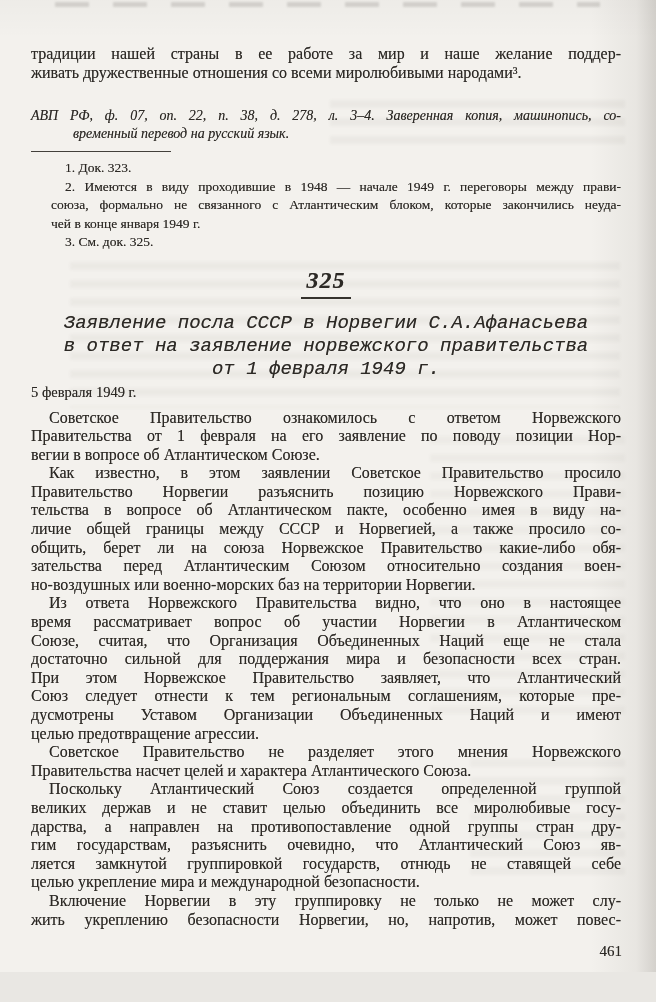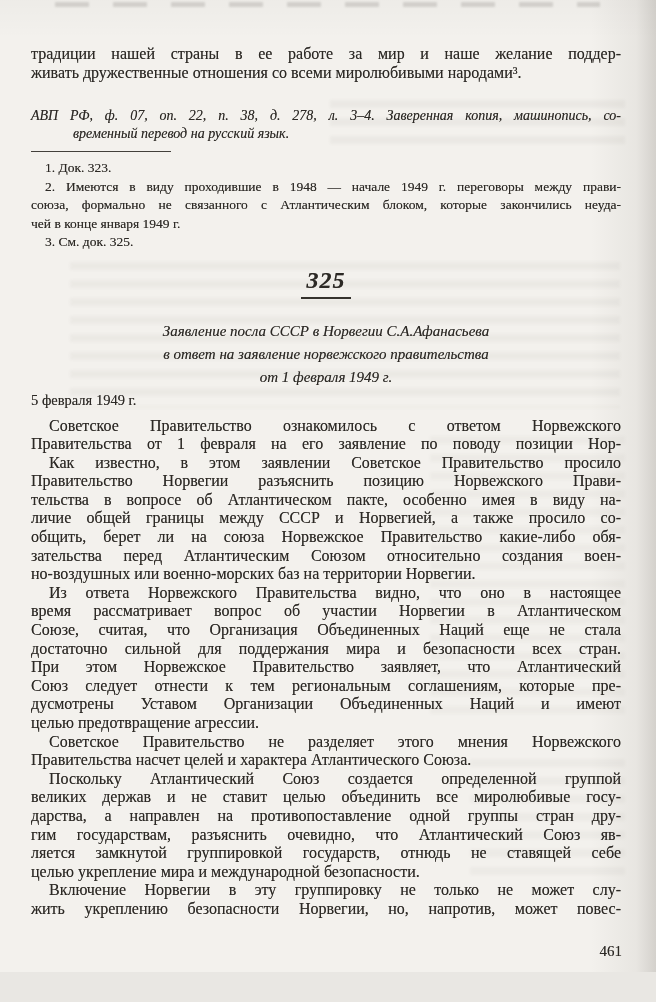--- a/index.html
+++ b/index.html
@@ -42,44 +42,44 @@
   .archival .ln-last { text-indent: 42px; }
 
   .fn-rule {
     margin-top: 8px;
     width: 140px; height: 1px;
     background: #43403b;
   }
   
   .footnotes {
     margin-top: 7px;
-    font-size: 13.5px; line-height: 18.5px;
+    font-size: 13.5px; line-height: 18.5px; margin-left: 20px;
   }
   .footnotes .ln-first { text-indent: 14px; }
 
   
   .doc-number-wrap {
     margin-top: 13px;
     text-align: center;
   }
   .doc-number {
     font-size: 24px; line-height: 30px;
     font-weight: bold; font-style: italic;
     letter-spacing: 1px;
   }
   .doc-underline {
     width: 50px; height: 2px;
     background: #35322d;
     margin: 2px auto 0 auto;
   }
   
   .title {
-    margin-top: 21px;
+    margin-top: 13px;
     font-style: italic;
-    font-size: 15px; line-height: 23px;
+    font-size: 19px; line-height: 23px; font-family: Liberation Mono, monospace;
   }
   .title .ln { text-align: center; text-align-last: center; }
 
   .date {
     margin-top: 2px;
     font-size: 14.5px; line-height: 18px;
   }
   
   .body {
     margin-top: 8px;
@@ -162,20 +162,21 @@
         <div class="ln">в ответ на заявление норвежского правительства</div>
         <div class="ln ln-last">от 1 февраля 1949 г.</div>
       </div>
 
     <div class="date">5 февраля 1949 г.</div>
 
     <div class="body">
         <div class="para">
           <div class="ln ln-first">Советское Правительство ознакомилось с ответом Норвежского</div>
           <div class="ln">Правительства от 1 февраля на его заявление по поводу позиции Нор-</div>
+          <div class="ln ln-last">вегии в вопросе об Атлантическом Союзе.</div>
         </div>
         <div class="para">
           <div class="ln ln-first">Как известно, в этом заявлении Советское Правительство просило</div>
           <div class="ln">Правительство Норвегии разъяснить позицию Норвежского Прави-</div>
           <div class="ln">тельства в вопросе об Атлантическом пакте, особенно имея в виду на-</div>
           <div class="ln">личие общей границы между СССР и Норвегией, а также просило со-</div>
           <div class="ln">общить, берет ли на союза Норвежское Правительство какие-либо обя-</div>
           <div class="ln">зательства перед Атлантическим Союзом относительно создания воен-</div>
           <div class="ln ln-last">но-воздушных или военно-морских баз на территории Норвегии.</div>
         </div>

